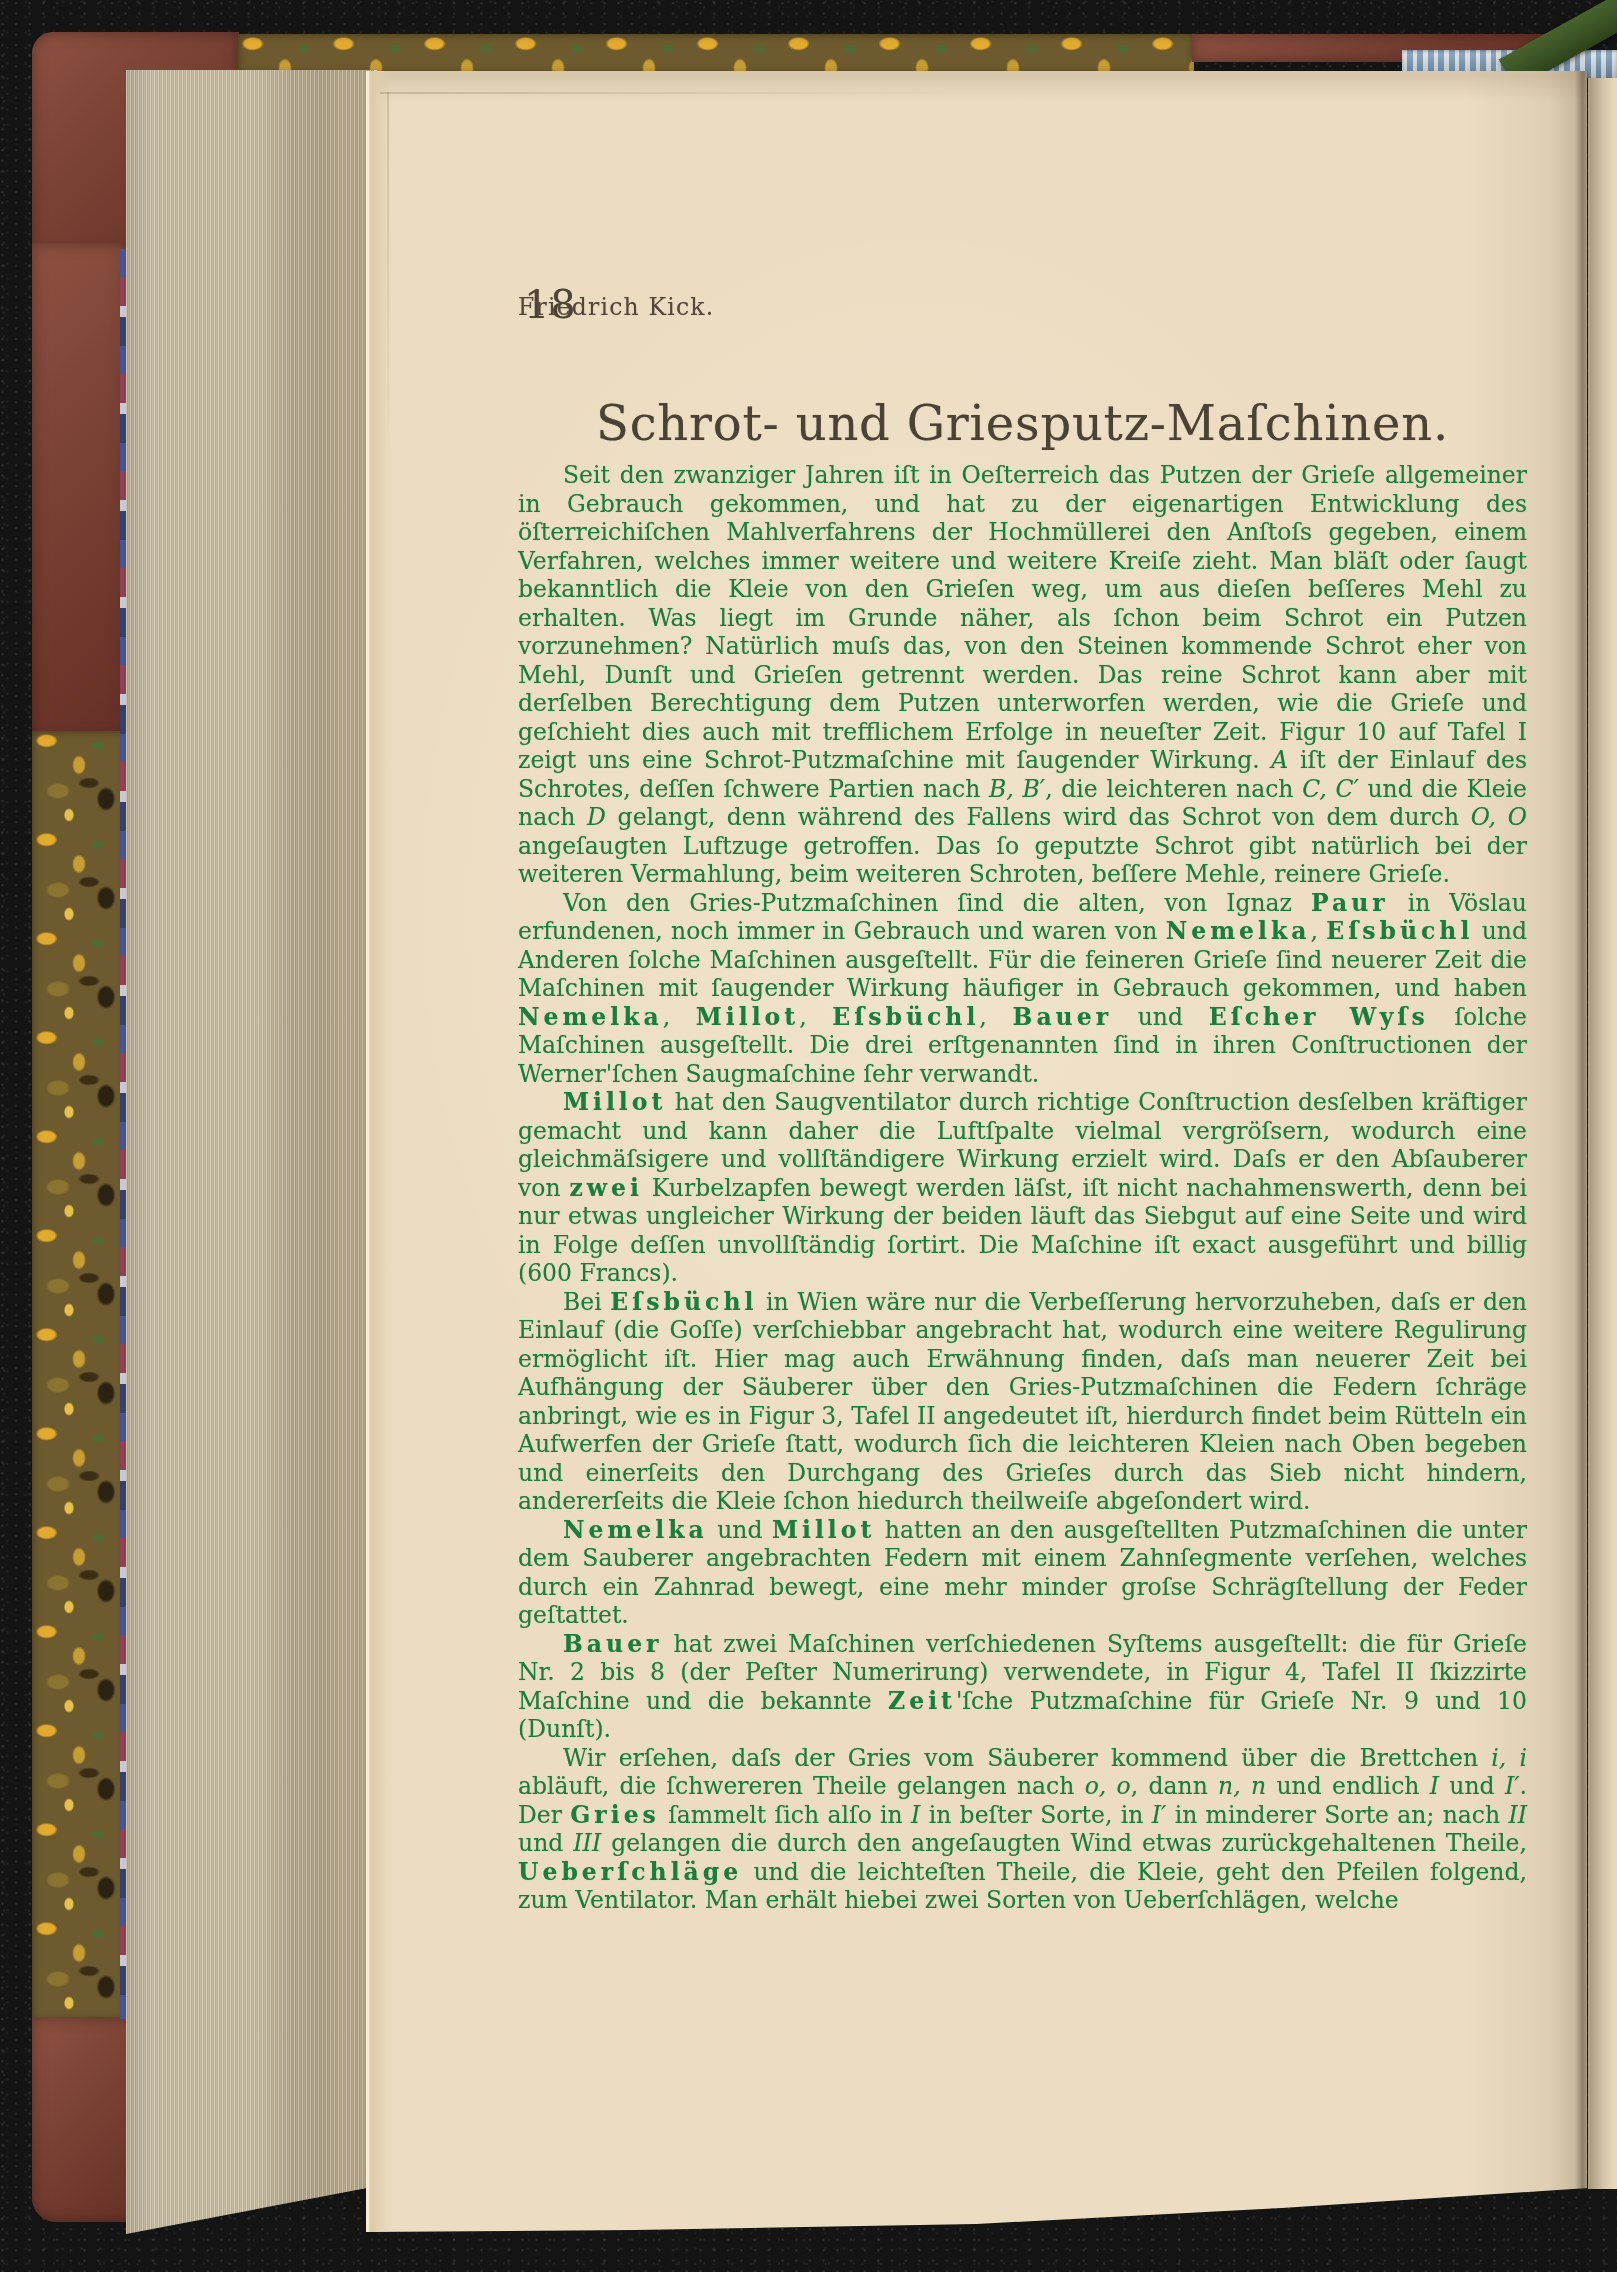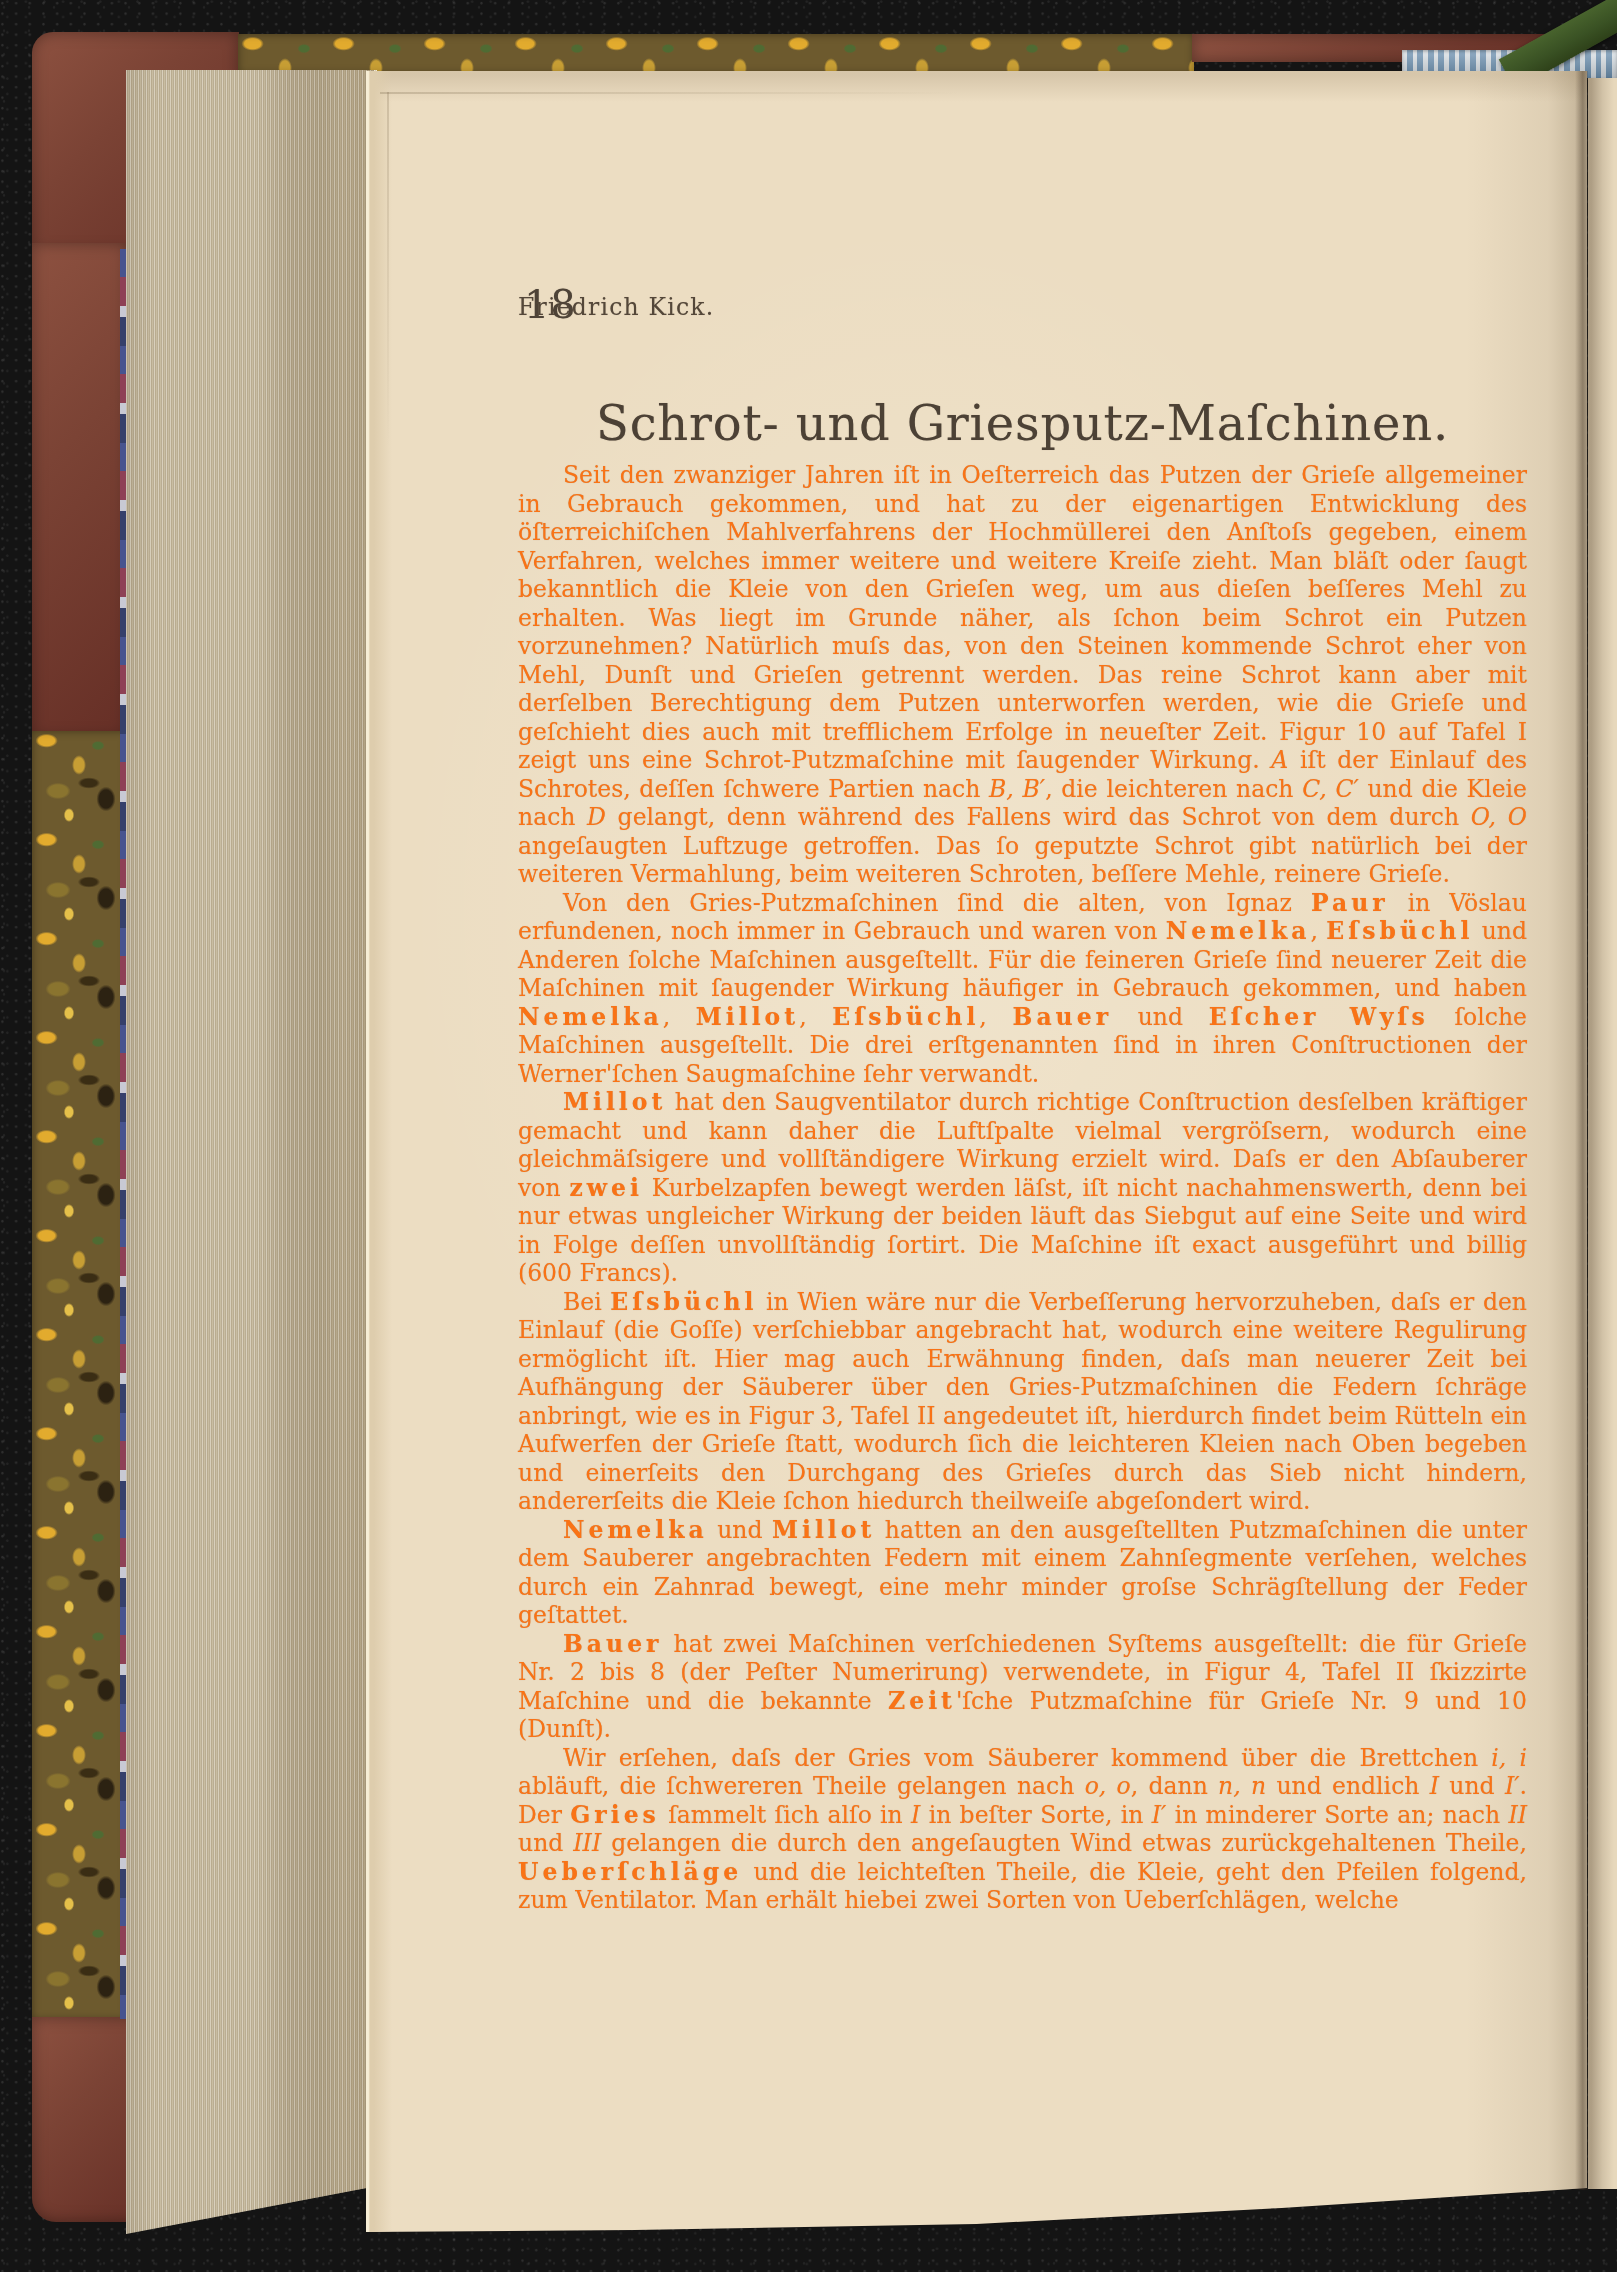--- a/index.html
+++ b/index.html
@@ -118,21 +118,21 @@
     text-shadow:0 0 0.8px rgba(84,71,57,.35);
   }
   .section-title{
     position:absolute;left:518px;top:395px;width:1009px;text-align:center;
     font-size:48px;color:#4c4135;letter-spacing:0.8px;
     text-shadow:0 0 0.8px rgba(76,65,53,.35);
   }
   .body-text{
     position:absolute;left:518px;top:461px;width:1009px;
     font-size:23.5px;line-height:28.5px;text-align:justify;
-    color:#f97316;text-shadow:0 0 0.8px rgba(85,72,57,.32);
+    color:#15803d;text-shadow:0 0 0.8px rgba(85,72,57,.32);
   }
   .body-text p{margin:0;text-indent:45px;}
   .run-normal{}
   .run-spaced{letter-spacing:.17em;font-weight:bold;}
   .run-italic{font-style:italic;}
 </style>
 </head>
 <body>
 
 <div class="canvas">

